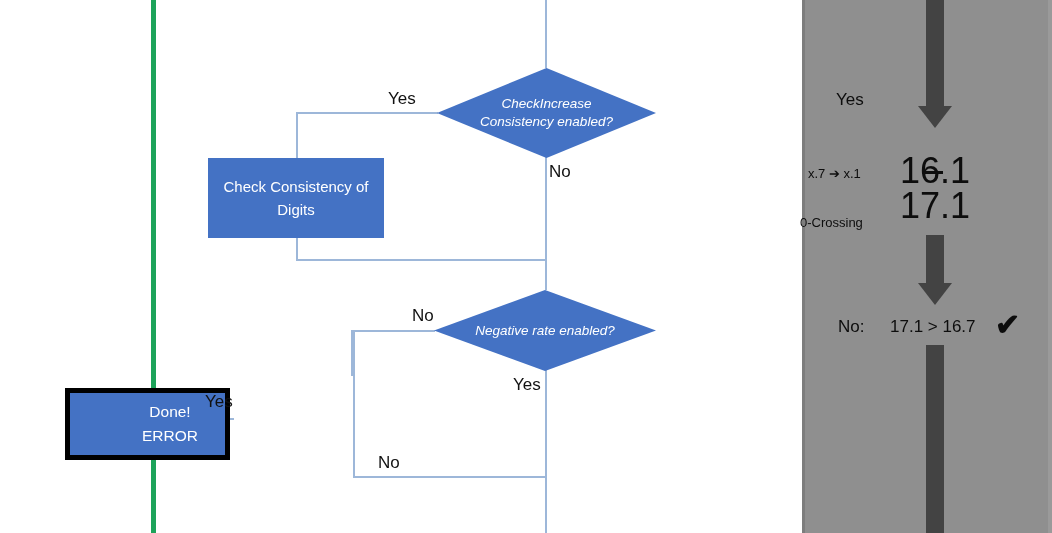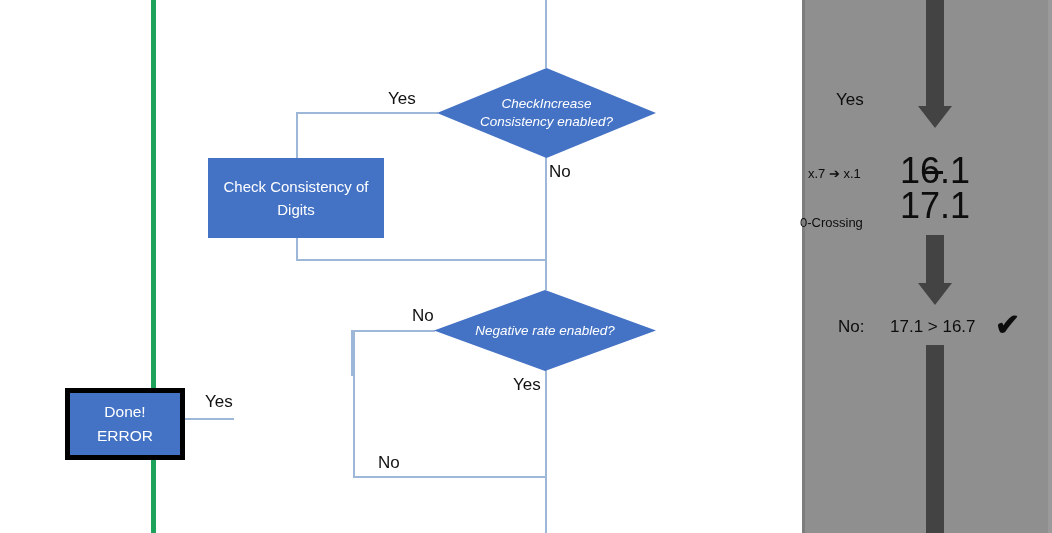--- a/index.html
+++ b/index.html
@@ -86,21 +86,21 @@
 
   <div class="proc" style="left:208px;top:158px;width:176px;height:80px;">
     <span>Check Consistency of Digits</span>
   </div>
 
   <div class="diamond" style="left:434px;top:290px;width:222px;height:81px;">
     <span class="dlabel">Negative rate enabled?</span>
   </div>
 
 
-  <div class="term" style="left:65px;top:388px;width:110px;height:62px;">
+  <div class="term" style="left:65px;top:388px;width:110px;height:62px;padding-left:45px;">
     <span>Done!</span>
     <span>ERROR</span>
   </div>
 
   <div class="blabel" style="left:388px;top:89px;">Yes</div>
   <div class="blabel" style="left:549px;top:162px;">No</div>
   <div class="blabel" style="left:412px;top:306px;">No</div>
   <div class="blabel" style="left:513px;top:375px;">Yes</div>
   <div class="blabel" style="left:205px;top:392px;">Yes</div>
   <div class="blabel" style="left:378px;top:453px;">No</div>

